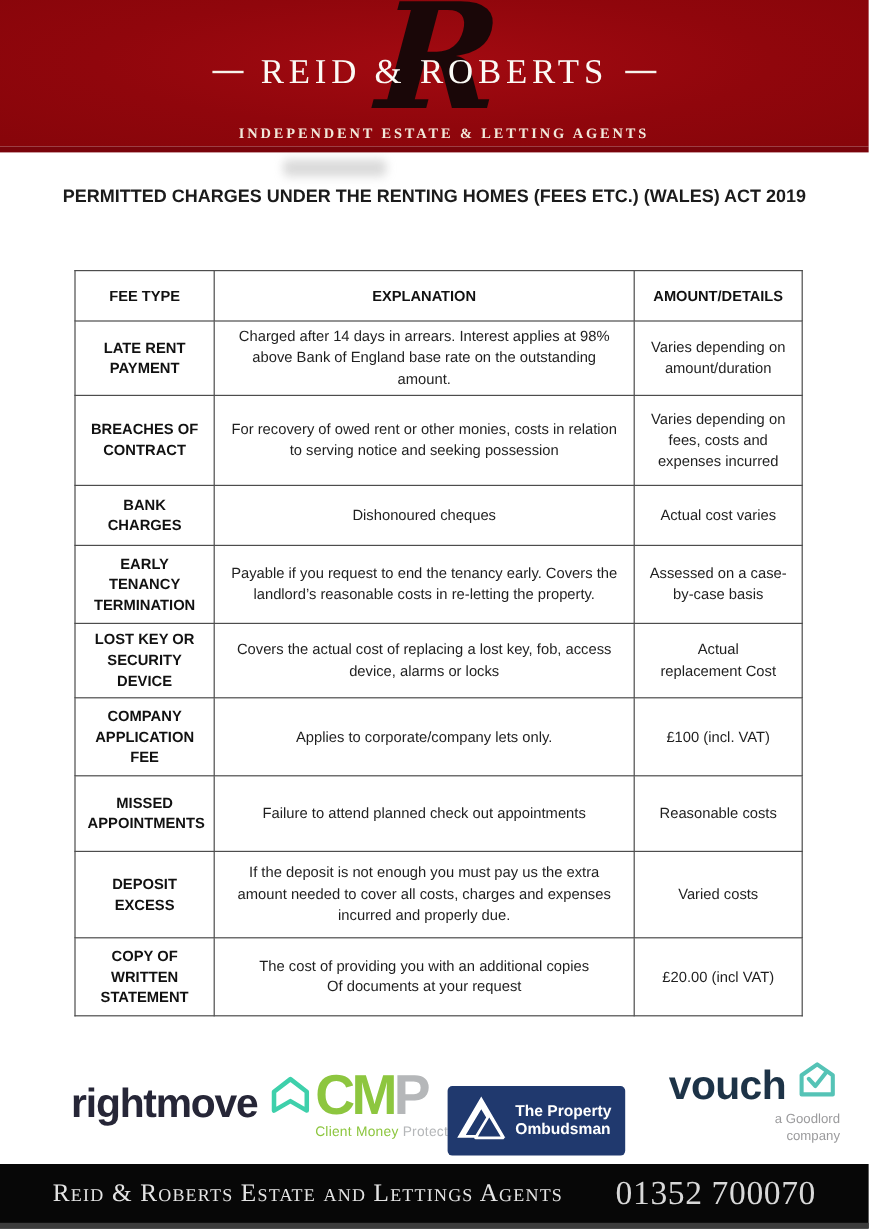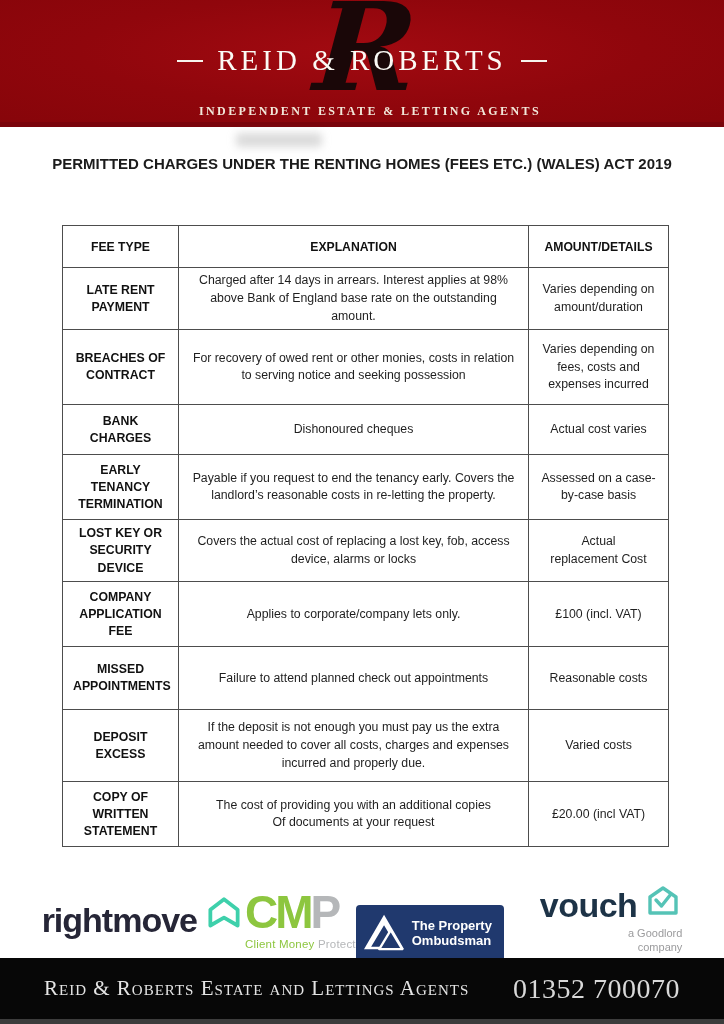--- a/index.html
+++ b/index.html
@@ -60,21 +60,21 @@
   tbody tr:nth-child(3){height:50px}
   tbody tr:nth-child(4){height:65px}
   tbody tr:nth-child(5){height:62px}
   tbody tr:nth-child(6){height:65px}
   tbody tr:nth-child(7){height:63px}
   tbody tr:nth-child(8){height:72px}
   tbody tr:nth-child(9){height:65px}
   
   .logos{
     position:absolute;top:878px;left:0;right:0;height:84px;
-    display:flex;justify-content:center;align-items:center;
+    display:flex;justify-content:flex-end;align-items:center;
     padding:0 24px;box-sizing:border-box;
   }
   .rm{display:flex;align-items:center;}
   .rm-text{font-size:34px;font-weight:bold;letter-spacing:-1px;color:#262637;}
   .rm-icon{margin-left:6px;margin-top:-6px;}
   .cmp{display:flex;flex-direction:column;align-items:flex-start;line-height:1;}
   .cmp-letters{font-size:46px;font-weight:bold;letter-spacing:-3px;transform:scaleY(1.02);}
   .cmp-sub{font-size:11.5px;margin-top:4px;letter-spacing:.2px;}
   .tpo{
     display:flex;align-items:center;background:#20396e;border-radius:4px;
@@ -87,21 +87,21 @@
   .vouch{display:flex;flex-direction:column;align-items:flex-end;margin-left:36px;}
   .vouch-row{display:flex;align-items:center;}
   .vouch-text{font-size:34px;font-weight:bold;letter-spacing:-.5px;color:#1d3347;}
   .vouch-icon{margin-left:7px;margin-top:-4px;}
   .vouch-sub{
     font-size:11px;color:#9b9b9d;text-align:right;line-height:1.2;
     margin-top:2px;white-space:pre-line;
   }
   
   .footer-bar{
-    position:absolute;left:0;right:0;bottom:0;height:66px;
+    position:absolute;left:0;right:0;bottom:0;height:54px;
     background:#070707;border-bottom:5px solid #3c3c3c;box-sizing:border-box;
     display:flex;align-items:center;justify-content:space-between;
     padding:12px 44px;
   }
   .footer-company{
     font-family:"Liberation Serif", serif;font-variant:small-caps;
     font-size:21px;letter-spacing:1px;color:#e4e4e4;
   }
   .footer-phone{
     font-family:"Liberation Serif", serif;font-size:28px;color:#d8d8d8;

